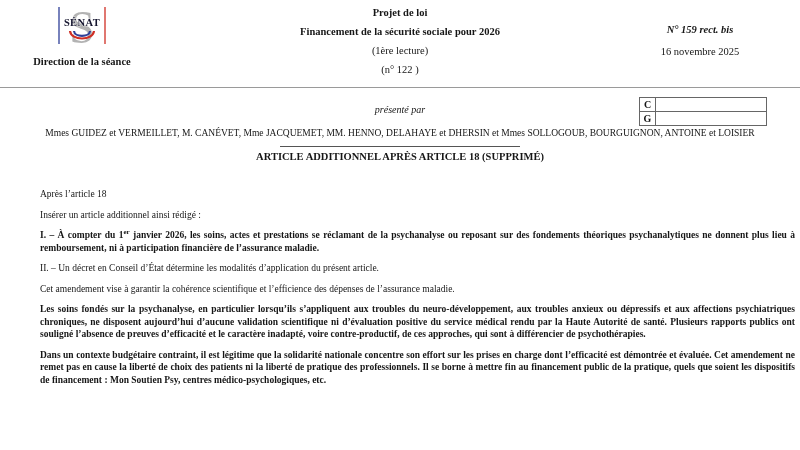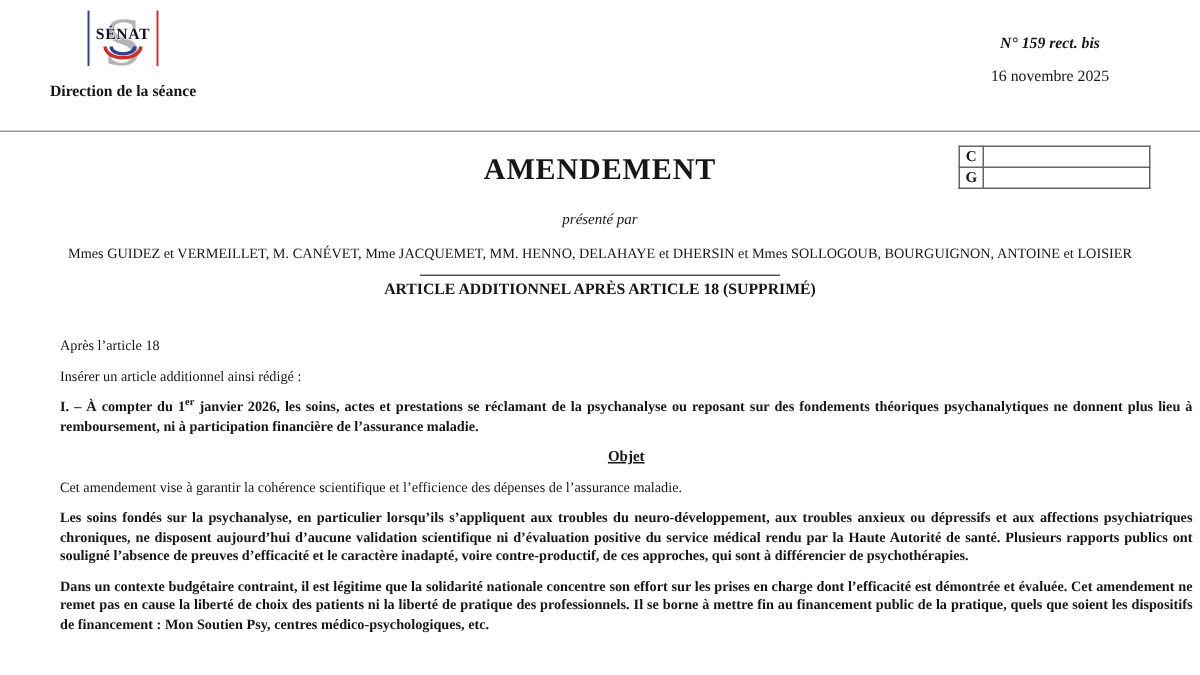--- a/index.html
+++ b/index.html
@@ -55,20 +55,26 @@
       <line x1="2" y1="4" x2="2" y2="41" stroke="#2f3f98" stroke-width="1.3"></line>
       <line x1="48" y1="4" x2="48" y2="41" stroke="#cf2e24" stroke-width="1.3"></line>
       <text x="25" y="40" font-size="46" fill="#b3b3b3" text-anchor="middle" font-family="Liberation Serif, serif">S</text>
       <path d="M13,28 C14,38 36,38 37,28" stroke="#cf2e24" stroke-width="2.2" fill="none"></path>
       <path d="M17,28 C17.5,34.5 32.5,34.5 33,28" stroke="#2f3f98" stroke-width="2.2" fill="none"></path>
       <text x="25" y="23" font-size="10.5" font-weight="bold" fill="#14142e" text-anchor="middle" stroke="#ffffff" stroke-width="0.5" paint-order="stroke" letter-spacing="0.4" font-family="Liberation Serif, serif">SÉNAT</text>
     </svg>
     <div class="direction-label">Direction de la séance</div>
   </div>
 
+  <div class="header-center">
+    <p class="hc-line bold">Projet de loi</p>
+    <p class="hc-line bold">Financement de la sécurité sociale pour 2026</p>
+    <p class="hc-line">(1ère lecture)</p>
+    <p class="hc-line">(n° 122 )</p>
+  </div>
 
   <div class="header-right">
     <p class="hr-number">N° 159 rect. bis</p>
     <p class="hr-date" style="margin:0">16 novembre 2025</p>
   </div>
 
   <div class="top-rule"></div>
 
   <table class="cg-table">
     <tbody>
@@ -77,33 +83,32 @@
       <td class="cg-value"></td>
     </tr>
     <tr>
       <td class="cg-letter">G</td>
       <td class="cg-value"></td>
     </tr>
   </tbody>
     </table>
 
   <div class="content">
-    <h1 class="amendement-title">AMENDEMENT</h1>
     <div class="presented">présenté par</div>
     <div class="authors">Mmes GUIDEZ et VERMEILLET, M. CANÉVET, Mme JACQUEMET, MM. HENNO, DELAHAYE et DHERSIN et Mmes SOLLOGOUB, BOURGUIGNON, ANTOINE et LOISIER</div>
 
     <div class="mid-divider"></div>
     <div class="article-heading">ARTICLE ADDITIONNEL APRÈS ARTICLE 18 (SUPPRIMÉ)</div>
 
     <div class="body-text">
       <p class="first">Après l’article 18</p>
       <p>Insérer un article additionnel ainsi rédigé :</p>
       <p class="justify"><span>I. – À compter du 1</span><sup>er</sup><span> janvier 2026, les soins, actes et prestations se réclamant de la psychanalyse ou reposant sur des fondements théoriques psychanalytiques ne donnent plus lieu à remboursement, ni à participation financière de l’assurance maladie.</span></p>
+      <p>II. – Un décret en Conseil d’État détermine les modalités d’application du présent article.</p>
 
-      <div class="objet-heading">Objet</div>
 
       <p>Cet amendement vise à garantir la cohérence scientifique et l’efficience des dépenses de l’assurance maladie.</p>
       <p class="justify">Les soins fondés sur la psychanalyse, en particulier lorsqu’ils s’appliquent aux troubles du neuro-développement, aux troubles anxieux ou dépressifs et aux affections psychiatriques chroniques, ne disposent aujourd’hui d’aucune validation scientifique ni d’évaluation positive du service médical rendu par la Haute Autorité de santé. Plusieurs rapports publics ont souligné l’absence de preuves d’efficacité et le caractère inadapté, voire contre-productif, de ces approches, qui sont à différencier de psychothérapies.</p>
       <p class="justify">Dans un contexte budgétaire contraint, il est légitime que la solidarité nationale concentre son effort sur les prises en charge dont l’efficacité est démontrée et évaluée. Cet amendement ne remet pas en cause la liberté de choix des patients ni la liberté de pratique des professionnels. Il se borne à mettre fin au financement public de la pratique, quels que soient les dispositifs de financement : Mon Soutien Psy, centres médico-psychologiques, etc.</p>
     </div>
   </div>
 
 </div>
 
 </body></html>

